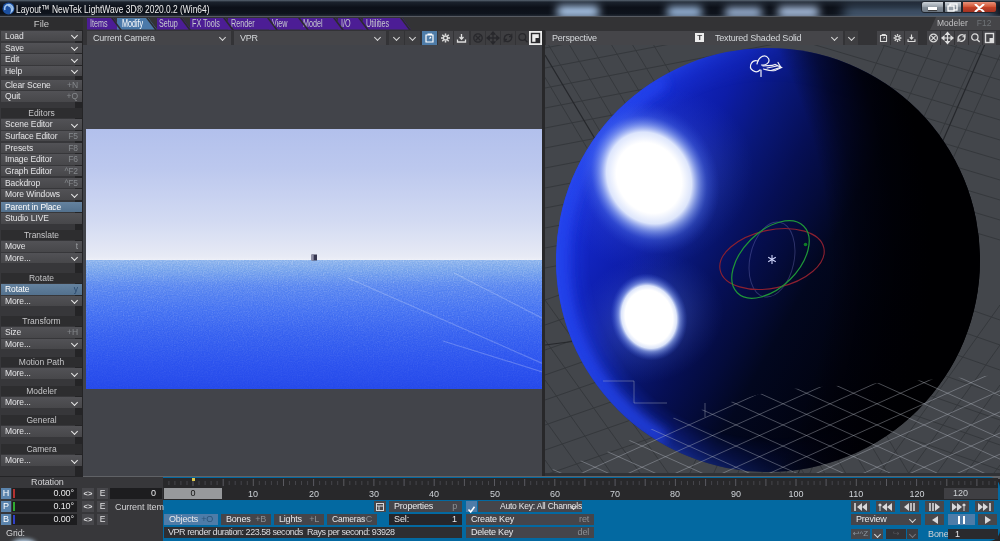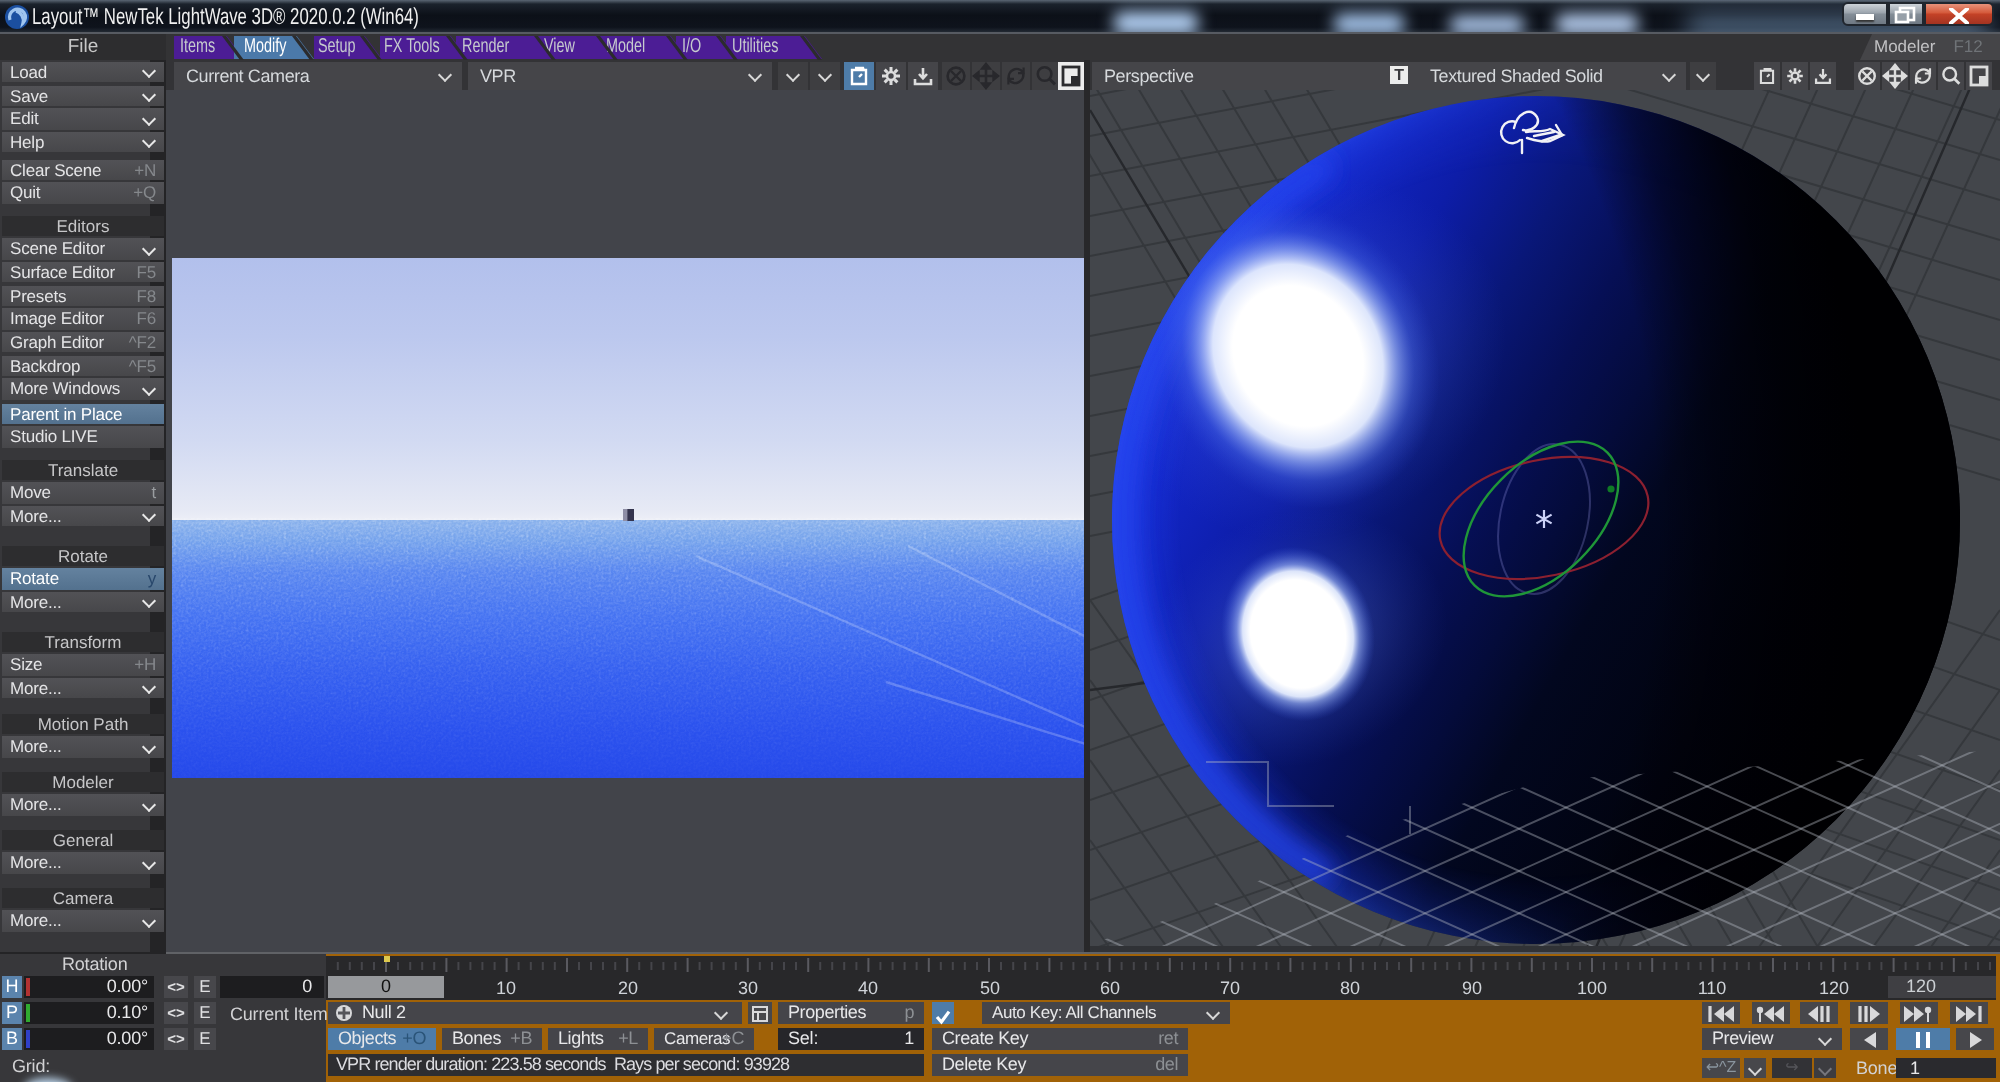--- a/index.html
+++ b/index.html
@@ -49,21 +49,21 @@
 #lvp{left:83px;top:45px;width:460px;height:432px;background:#42444a;}
 #vdiv{left:541.5px;top:30px;width:3.5px;height:447px;background:#28282a;}
 #rvp{left:545px;top:45px;width:455px;height:432px;background:#42454a;overflow:hidden;}
 #render{left:3px;top:84px;width:455.5px;height:260px;}
 #sky{position:absolute;left:0;top:0;width:100%;height:131px;
   background:linear-gradient(#b2c0ec 0%,#bcc8ee 30%,#d2daf2 70%,#e7eaf5 97%,#edeff7 100%);}
 #sea{position:absolute;left:0;top:131px;width:100%;height:129px;
   background:linear-gradient(#8ab2ec 0%,#74a2ec 8%,#5886f0 20%,#4472f2 38%,#3560f0 58%,#2b52ee 80%,#2549ea 100%);}
 
 #lightstrip{left:83px;top:476px;width:917px;height:3px;background:#606266;}
-#bottom{left:0;top:477px;width:1000px;height:64px;background:#a16207;}
+#bottom{left:0;top:477px;width:1000px;height:64px;background:#0369a1;border-radius:11px;}
 #bleft{position:absolute;left:0;top:0;width:163px;height:64px;background:#37373a;}
 .fld{position:absolute;background:#1d1d1f;color:#e8e8ea;font-size:9px;letter-spacing:-0.1px;}
 .badge{position:absolute;width:10px;height:11px;background:#5b84ad;color:#fff;
   font-size:9px;text-align:center;line-height:11px;}
 .bbtn{position:absolute;background:#47474b;color:#e0e0e2;font-size:9px;text-align:center;}
 .wbtn{position:absolute;background:#45454a;color:#e8e8ea;font-size:9px;letter-spacing:-0.2px;padding-left:5px;box-sizing:border-box;}
 .wsfx{position:absolute;right:5px;color:#8d9094;font-size:9px;}
 .lbl{position:absolute;color:#d2d2d4;font-size:9px;letter-spacing:-0.1px;}
 </style>
 </head>
@@ -459,36 +459,31 @@
       <text x="512" y="19" font-size="9" fill="#cfd3d8" text-anchor="middle">80</text>
       <text x="573" y="19" font-size="9" fill="#cfd3d8" text-anchor="middle">90</text>
       <text x="633" y="19" font-size="9" fill="#cfd3d8" text-anchor="middle">100</text>
       <text x="693" y="19" font-size="9" fill="#cfd3d8" text-anchor="middle">110</text>
       <text x="754" y="19" font-size="9" fill="#cfd3d8" text-anchor="middle">120</text>
     </svg>
     <div style="position:absolute;left:164px;top:11px;width:58px;height:11px;background:#97999c;color:#111;font-size:9px;text-align:center;line-height:11px;">0</div>
     <div style="position:absolute;left:191.5px;top:1px;width:3px;height:3px;background:#ddc94e;"></div>
     <div style="position:absolute;left:944px;top:11px;width:54px;height:11px;background:#3f3f43;color:#ccd0d4;font-size:9px;line-height:11px;padding-left:9px;box-sizing:border-box;">120</div>
 
-    <div class="wbtn" style="left:164px;top:24px;width:207px;height:11px;line-height:11px;padding-left:17px;">Null 2<i class="ddc" style="right:8px;top:3px;"></i>
-      <svg style="position:absolute;left:3px;top:1px;" width="10" height="9" viewBox="0 0 10 9">
-          <circle cx="5" cy="4.5" r="4" fill="#d8d8da"></circle>
-          <path d="M5 1.5 v6 M2 4.5 h6" stroke="#55555a" stroke-width="1.4"></path>
-        </svg></div>
     <div class="bbtn" style="left:374px;top:24px;width:12px;height:11px;">
       <svg width="8" height="8" viewBox="0 0 8 8" style="margin-top:1.5px;">
           <rect x="0.5" y="0.5" width="7" height="7" fill="none" stroke="#d8d8da"></rect>
           <path d="M0.5 3 h7 M3 3 v4.5" stroke="#d8d8da"></path>
         </svg></div>
     <div class="wbtn" style="left:389px;top:24px;width:73px;height:11px;line-height:11px;">Properties<span class="wsfx" style="top:0;">p</span></div>
     <div style="position:absolute;left:466px;top:24px;width:11px;height:11px;background:#4e7ca8;">
       <svg width="11" height="11" viewBox="0 0 11 11">
           <path d="M2.5 5.5 l2.2 2.5 L8.5 2.8" stroke="#fff" stroke-width="1.6" fill="none"></path>
         </svg></div>
-    <div class="wbtn" style="left:491px;top:24px;width:124px;height:11px;line-height:11px;font-size:8.5px;">Auto Key: All Channels<i class="ddc" style="right:6px;top:3px;"></i></div>
+    <div class="wbtn" style="left:478px;top:24px;width:104px;height:11px;line-height:11px;font-size:8.5px;text-align:right;">Auto Key: All Channels<i class="ddc" style="right:6px;top:3px;"></i></div>
 
     <div class="bbtn" style="left:851px;top:24px;width:19px;height:11px;">
       <svg width="13" height="8" viewBox="0 0 13 8" style="margin-top:1.5px;">
           <path d="M1 0 v8" stroke="#d8d8da" stroke-width="1.6"></path>
           <path d="M8 0 L3 4 L8 8 z M13 0 L8 4 L13 8 z" fill="#d8d8da"></path>
         </svg></div>
     <div class="bbtn" style="left:875.5px;top:24px;width:19px;height:11px;">
       <svg width="14" height="8" viewBox="0 0 14 8" style="margin-top:1.5px;">
           <circle cx="2" cy="2" r="1.6" fill="#d8d8da"></circle>
           <path d="M2 3.5 v4.5" stroke="#d8d8da"></path>

